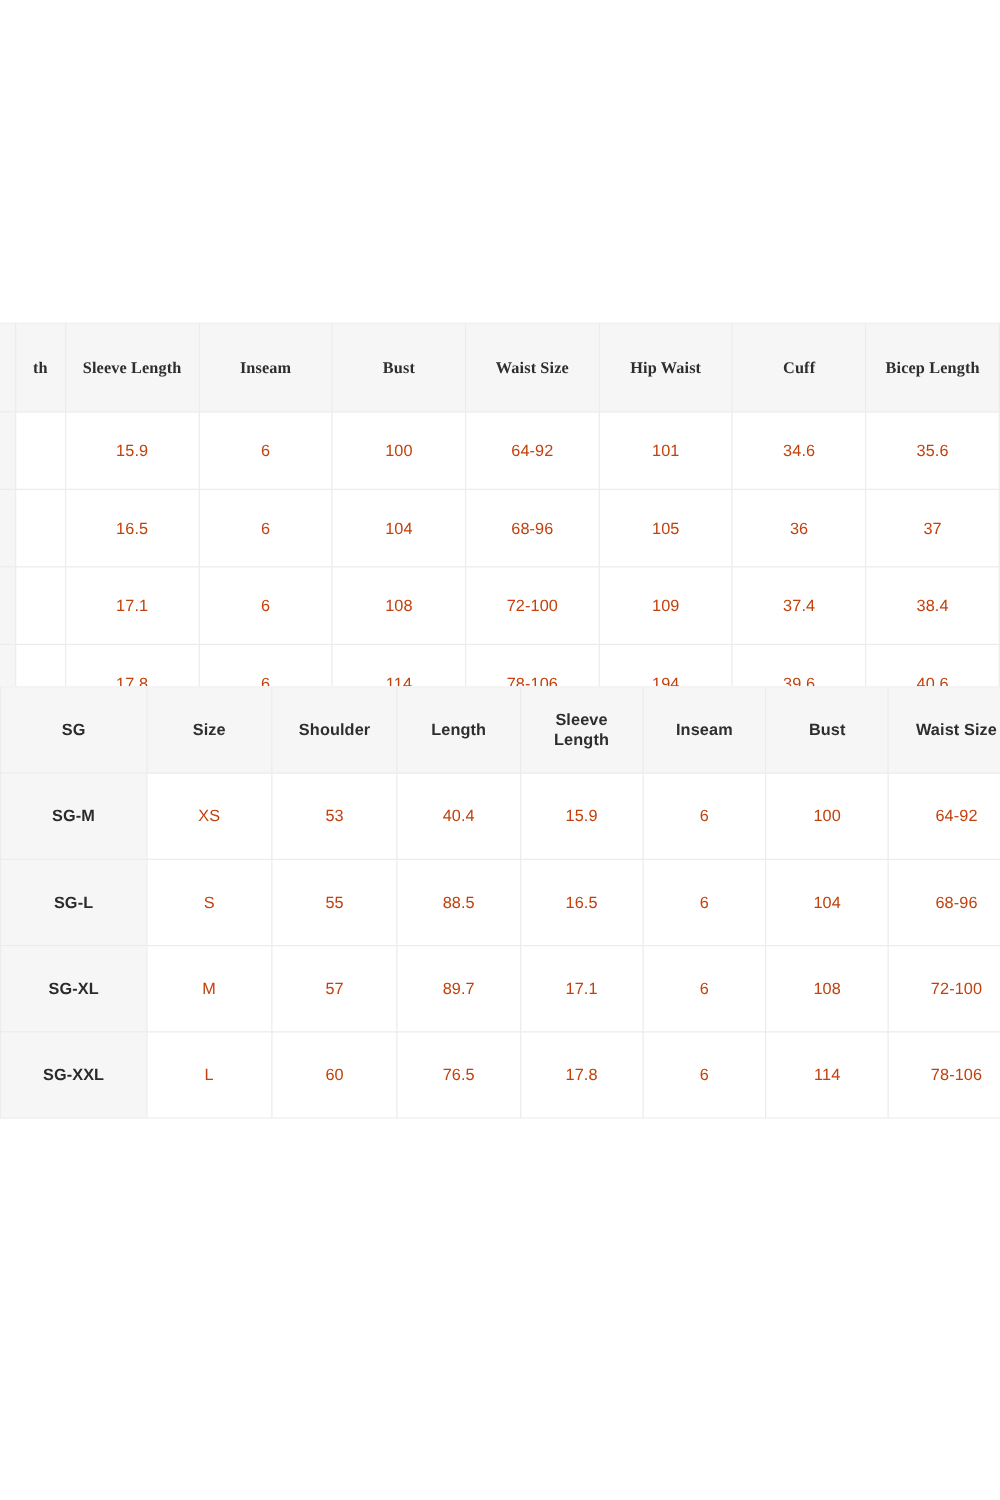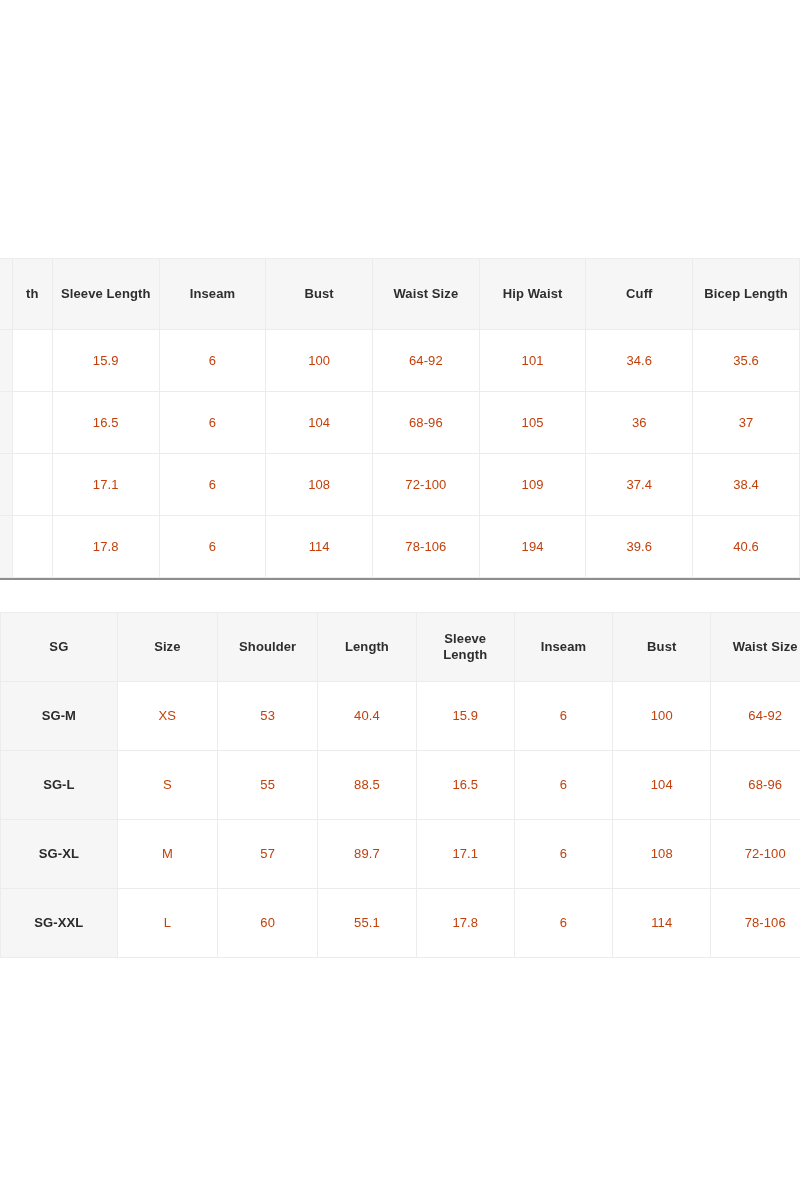--- a/index.html
+++ b/index.html
@@ -67,26 +67,26 @@
     border-bottom: 2px solid #8e8e8e;
   }
   #table-top {
     
     position: absolute;
     left: -106px;
     top: 0;
     width: 906px;
     height: 320px;
   }
-  #table-top thead th { height: 70px; }
+  #table-top thead th { height: 70px; font-family: Liberation Serif, serif; }
   #table-top tbody tr { height: 62px; }
 
   
   #table-bottom-wrap {
-    top: 612px;
+    top: 549px;
     width: 800px;
     height: 346px;
   }
   #table-bottom {
     position: absolute;
     left: 0;
     top: 0;
     width: 820px;
     height: 345px;
   }
@@ -225,21 +225,21 @@
         <td>89.7</td>
         <td>17.1</td>
         <td>6</td>
         <td>108</td>
         <td>72-100</td>
       </tr>
       <tr>
         <th class="rowhead">SG-XXL</th>
         <td>L</td>
         <td>60</td>
-        <td>55.1</td>
+        <td>76.5</td>
         <td>17.8</td>
         <td>6</td>
         <td>114</td>
         <td>78-106</td>
       </tr>
     </tbody>
   </table>
 </div>
 
 </body></html>

